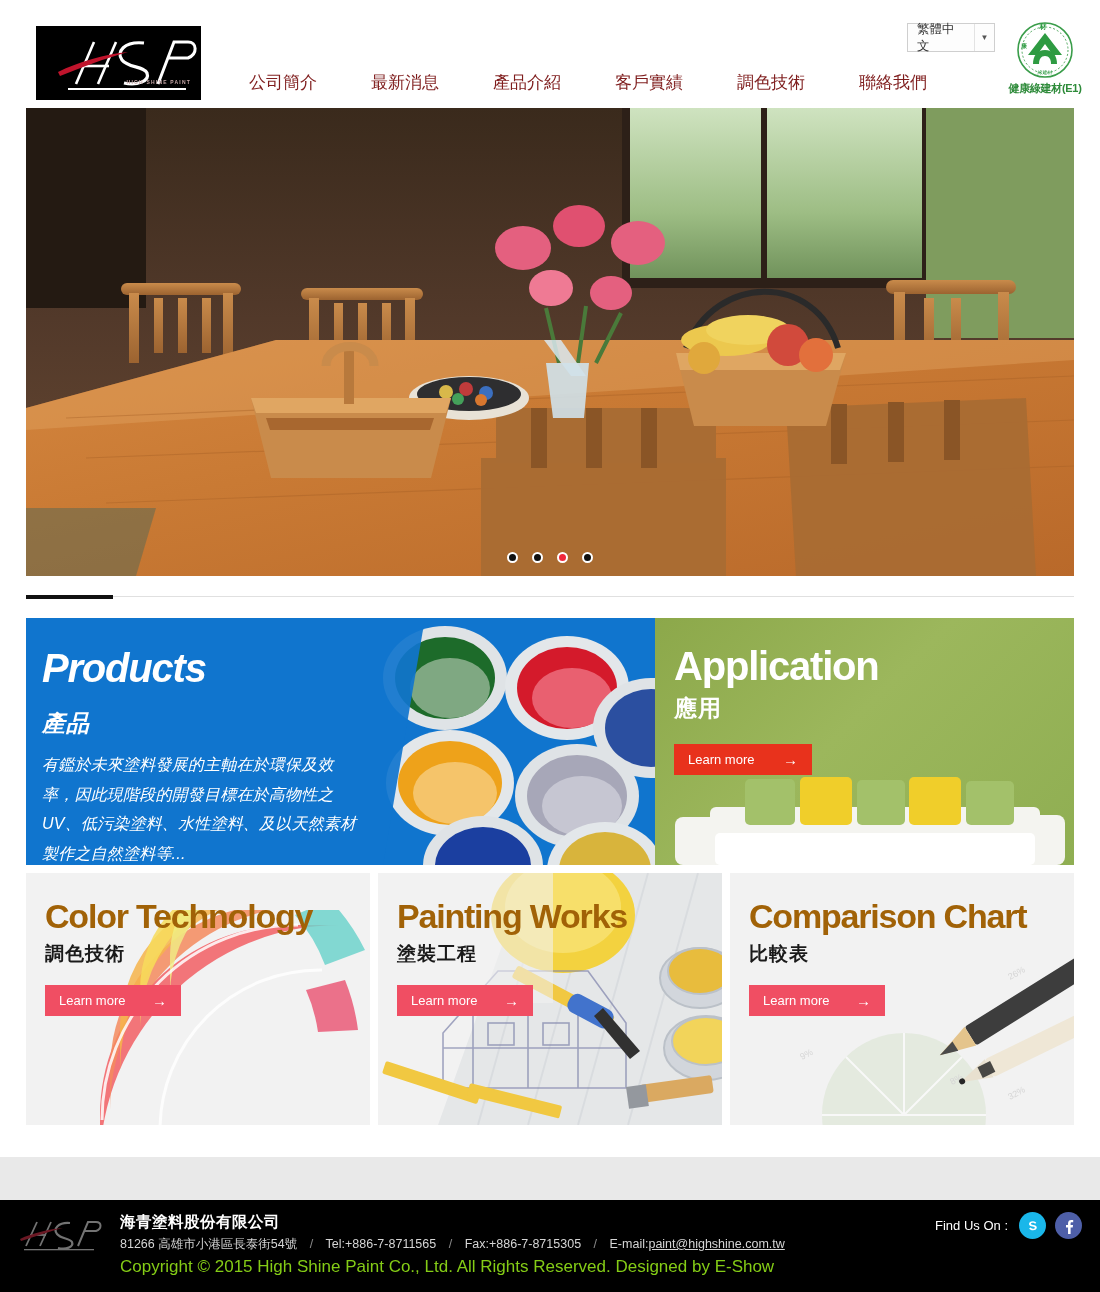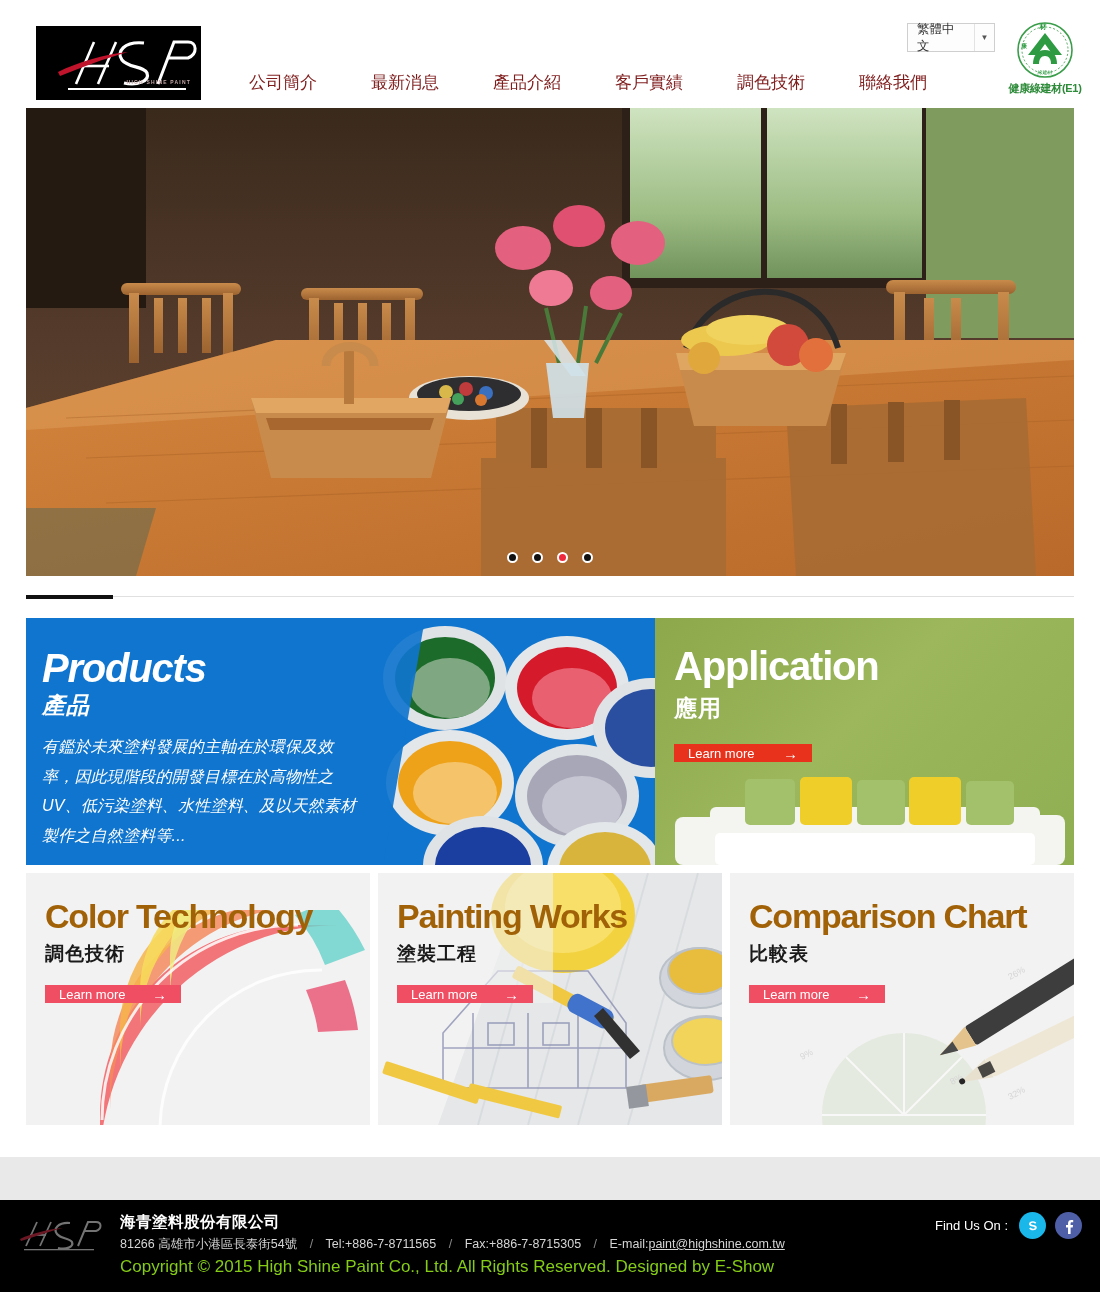--- a/index.html
+++ b/index.html
@@ -110,31 +110,31 @@
   }
   .card-zh { font-weight: bold; letter-spacing: 1px; }
   .card-desc {
     font-size: 16px; line-height: 1.85; letter-spacing: 0.2px;
   }
 
   .btn {
     display: inline-flex; align-items: center; justify-content: space-between;
     color: #ffffff; font-size: 13px; cursor: pointer;
     border: none; text-decoration: none;
-    padding: 0 14px; height: 18px; min-width: 146px;
+    padding: 0 14px; height: 31px; min-width: 146px;
   }
   .btn .arrow { font-size: 15px; line-height: 1; }
 
   
   #card-products {
     width: 629px; height: 247px; background: #1075ce;
   }
   #card-products .card-body { padding: 30px 0 0 16px; font-style: italic; }
   #card-products .card-en { font-size: 40px; color: #ffffff; }
-  #card-products .card-zh { font-size: 23px; color: #ffffff; margin-top: 2px; }
+  #card-products .card-zh { font-size: 23px; color: #ffffff; margin-top: 20px; }
   #card-products .card-desc { color: #ffffff; margin-top: 11px; width: 320px; }
   #card-products .btn { margin-top: 18px; background: #b22a50; min-width: 152px; }
 
   
   #card-application {
     width: 419px; height: 247px; margin-left: 0;
     background: linear-gradient(135deg,#8ca84a 0%,#9cb75c 45%,#8fae52 100%);
   }
   #card-application .card-body { padding: 28px 0 0 19px; }
   #card-application .card-en { font-size: 40px; color: #ffffff; }

